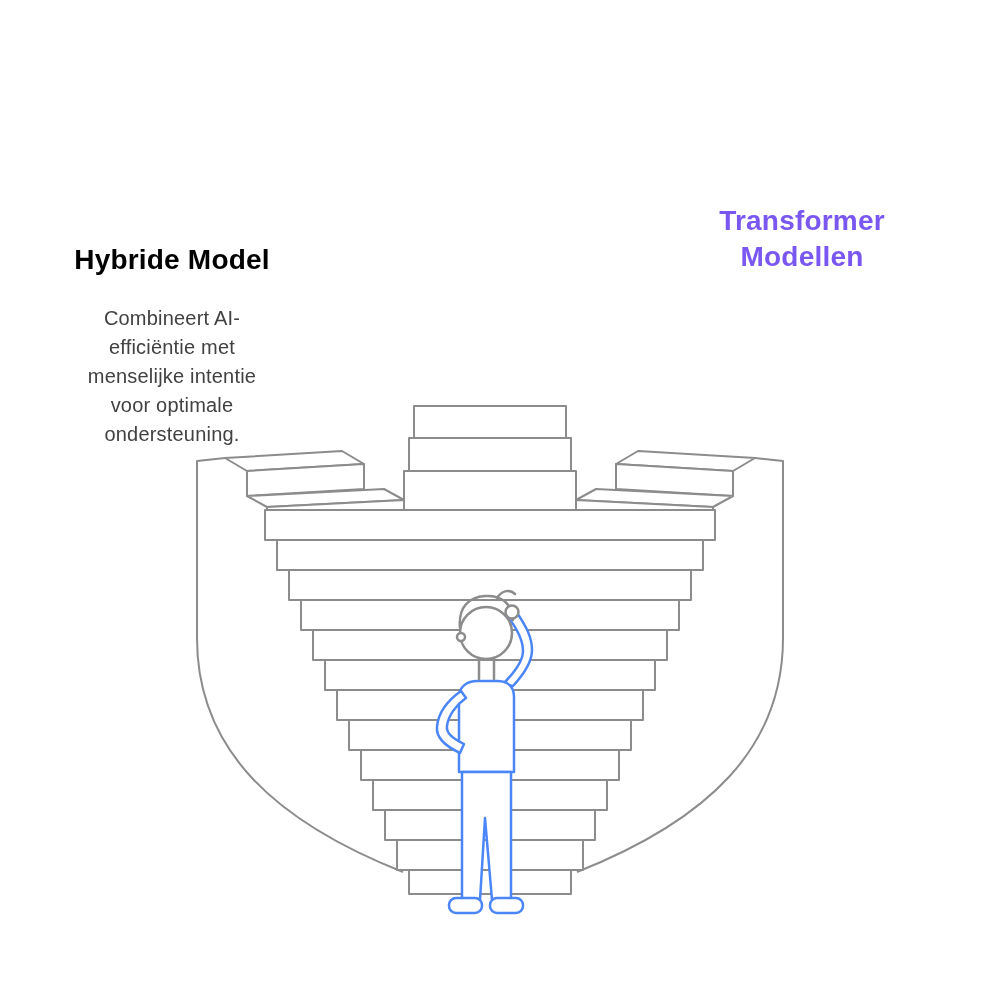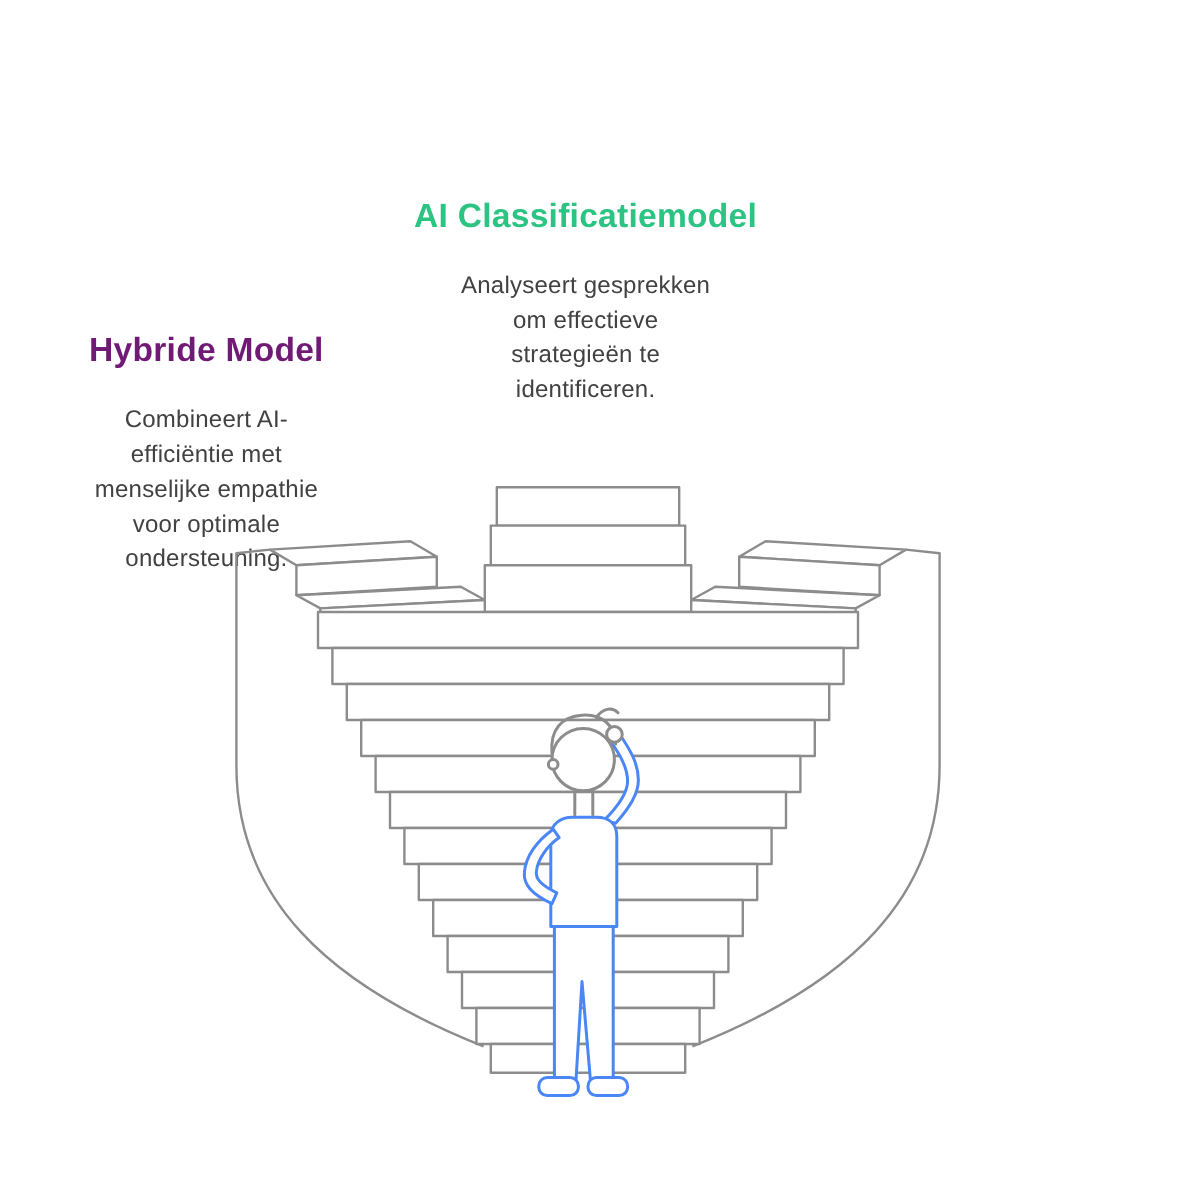--- a/index.html
+++ b/index.html
@@ -23,46 +23,43 @@
     font-size: 20px;
     line-height: 29px;
     color: #414141;
     margin: 26px auto 0;
     letter-spacing: 0.2px;
   }
   .col-left  { left: 42px;  top: 242px; width: 260px; }
   .col-center{ left: 348px; top: 162px; width: 280px; }
   .col-right { left: 652px; top: 203px; width: 300px; }
 
-  .col-left  .col-title { width: 260px; color: #701a75; margin-top: 32px; }
+  .col-left  .col-title { width: 260px; color: #000000; }
   .col-center .col-title{ width: 300px; margin-left: -10px; color: #2bc482; }
   .col-right .col-title { width: 240px; color: #7b57f2; }
 
   .col-left  .col-body { width: 210px; }
   .col-center .col-body{ width: 225px; }
   .col-right .col-body { width: 245px; }
 
   svg.illustration { position: absolute; left: 0; top: 0; }
 </style>
 </head>
 <body>
 
 <div class="canvas">
 
   <div class="col col-left">
     <div class="col-title">Hybride Model</div>
-    <div class="col-body">Combineert AI-efficiëntie met menselijke empathie voor optimale ondersteuning.</div>
+    <div class="col-body">Combineert AI-efficiëntie met menselijke intentie voor optimale ondersteuning.</div>
   </div>
 
-  <div class="col col-center">
-    <div class="col-title">AI Classificatiemodel</div>
-    <div class="col-body">Analyseert gesprekken om effectieve strategieën te identificeren.</div>
-  </div>
 
   <div class="col col-right">
+    <div class="col-title">Transformer Modellen</div>
   </div>
 
   <svg class="illustration" width="987" height="1000" viewBox="0 0 987 1000" aria-hidden="true">
 
     <g stroke="#8c8c8c" stroke-width="2" fill="#ffffff" stroke-linejoin="round">
 
       <path fill="none" d="M225,458 L197,461 L197,638 C197,748 272,820 403,872"></path>
       <path fill="none" d="M755,458 L783,461 L783,638 C783,748 708,820 577,872"></path>
 
       <g>

